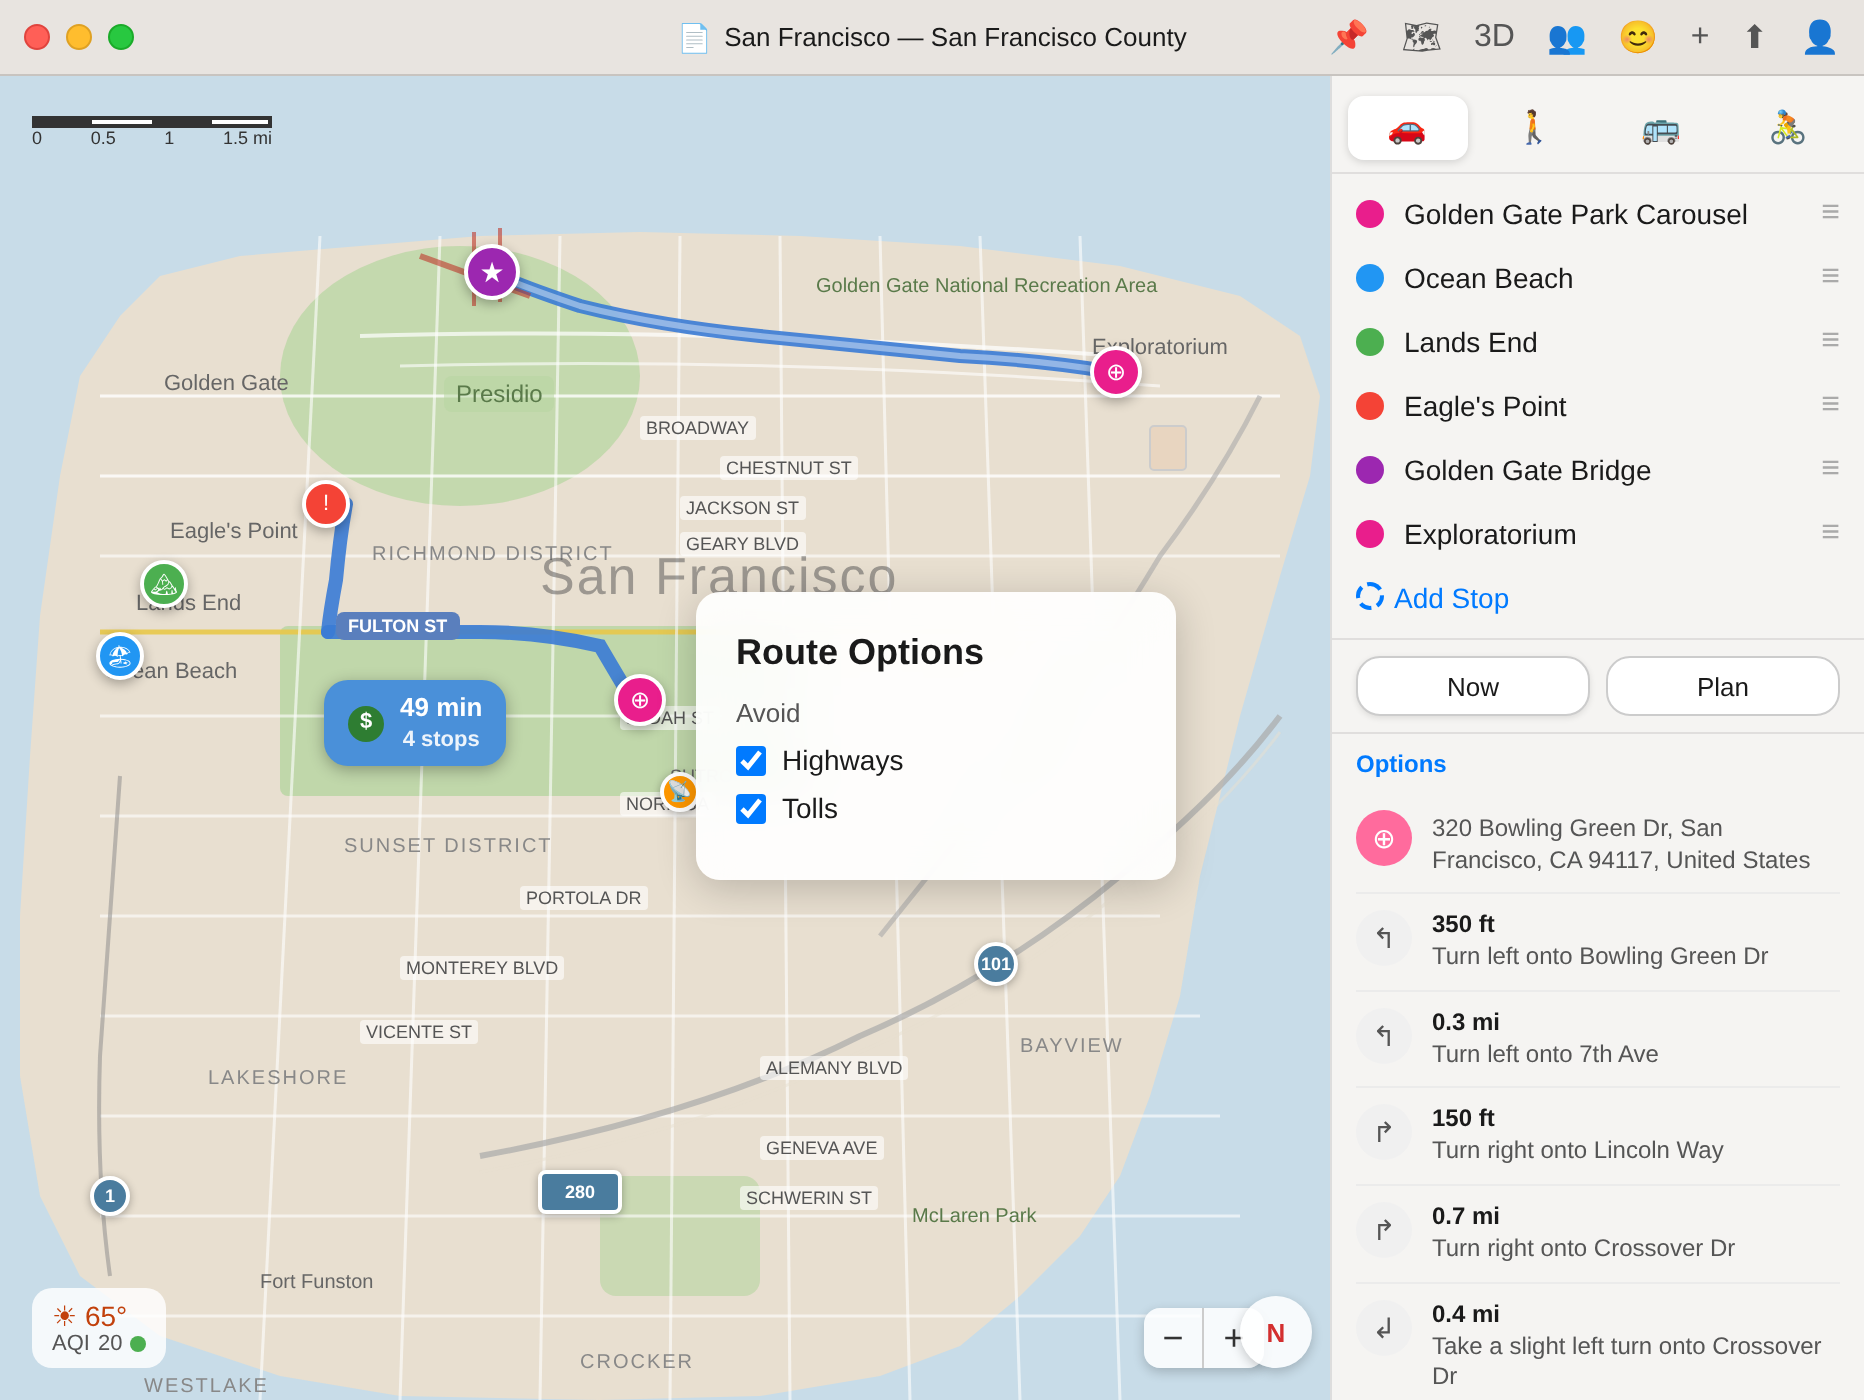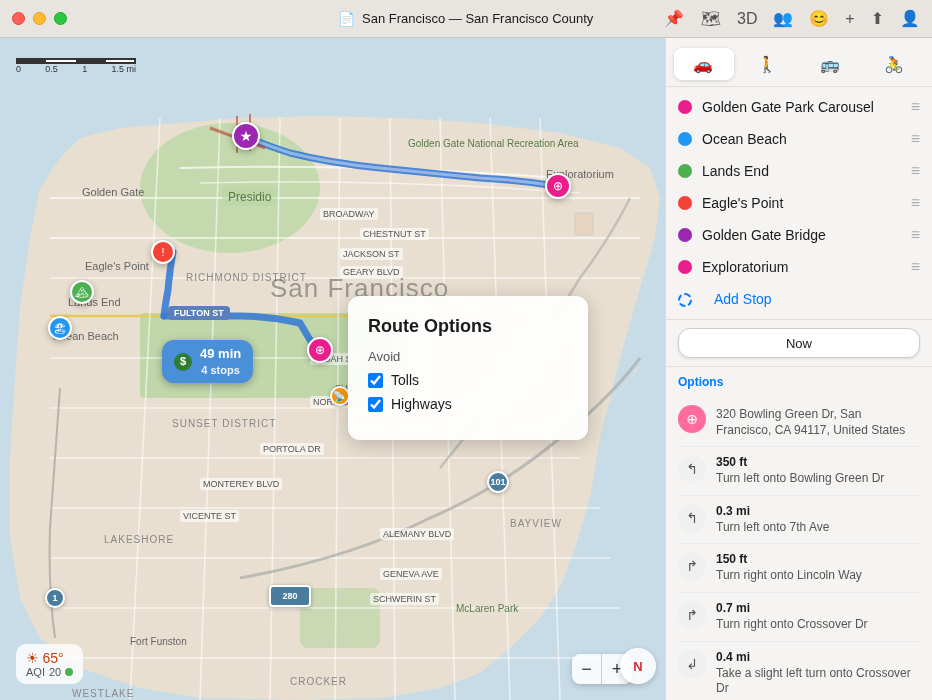--- a/index.html
+++ b/index.html
@@ -296,23 +296,23 @@
       font-size: 14px;
       color: #1a1a1a;
     }
     .stop-drag {
       color: #aaa;
       font-size: 16px;
       cursor: grab;
     }
     .add-stop {
       display: flex;
-      align-items: flex-end;
+      align-items: flex-start;
       padding: 8px 12px;
-      gap: 22px;
+      gap: 5px;
       cursor: pointer;
     }
     .add-stop-icon {
       width: 14px;
       height: 14px;
       border-radius: 50%;
       border: 2px dashed #007aff;
       flex-shrink: 0;
     }
     .add-stop-label {
@@ -593,26 +593,26 @@
   </div>
 
   <div class="compass">
     <span style="font-weight:900; font-size:13px;">N</span>
   </div>
 
   <div id="route-options">
     <h2>Route Options</h2>
     <div class="avoid-label">Avoid</div>
     <div class="checkbox-row">
+      <input type="checkbox" id="highways" checked="" style="">
+      <label for="highways">Highways</label>
+    </div>
+    <div class="checkbox-row">
       <input type="checkbox" id="tolls" checked="" style="">
       <label for="tolls">Tolls</label>
-    </div>
-    <div class="checkbox-row">
-      <input type="checkbox" id="highways" checked="" style="">
-      <label for="highways">Highways</label>
     </div>
   </div>
 
 </div>
 
 <div id="sidebar">
 
   <div class="transport-tabs">
     <div class="transport-tab active">🚗</div>
     <div class="transport-tab">🚶</div>
@@ -652,20 +652,21 @@
       <span class="stop-drag">≡</span>
     </div>
     <div class="add-stop">
       <div class="add-stop-icon"></div>
       <span class="add-stop-label">Add Stop</span>
     </div>
   </div>
 
   <div class="now-plan-row">
     <button class="now-btn">Now</button>
+    <button class="plan-btn">Plan</button>
   </div>
 
   <div class="options-section">
     <div class="options-title">Options</div>
 
     <div class="direction-item">
       <div class="direction-icon pink-bg">⊕</div>
       <div class="direction-text">
         <div class="direction-desc">320 Bowling Green Dr, San Francisco, CA  94117, United States</div>
       </div>

